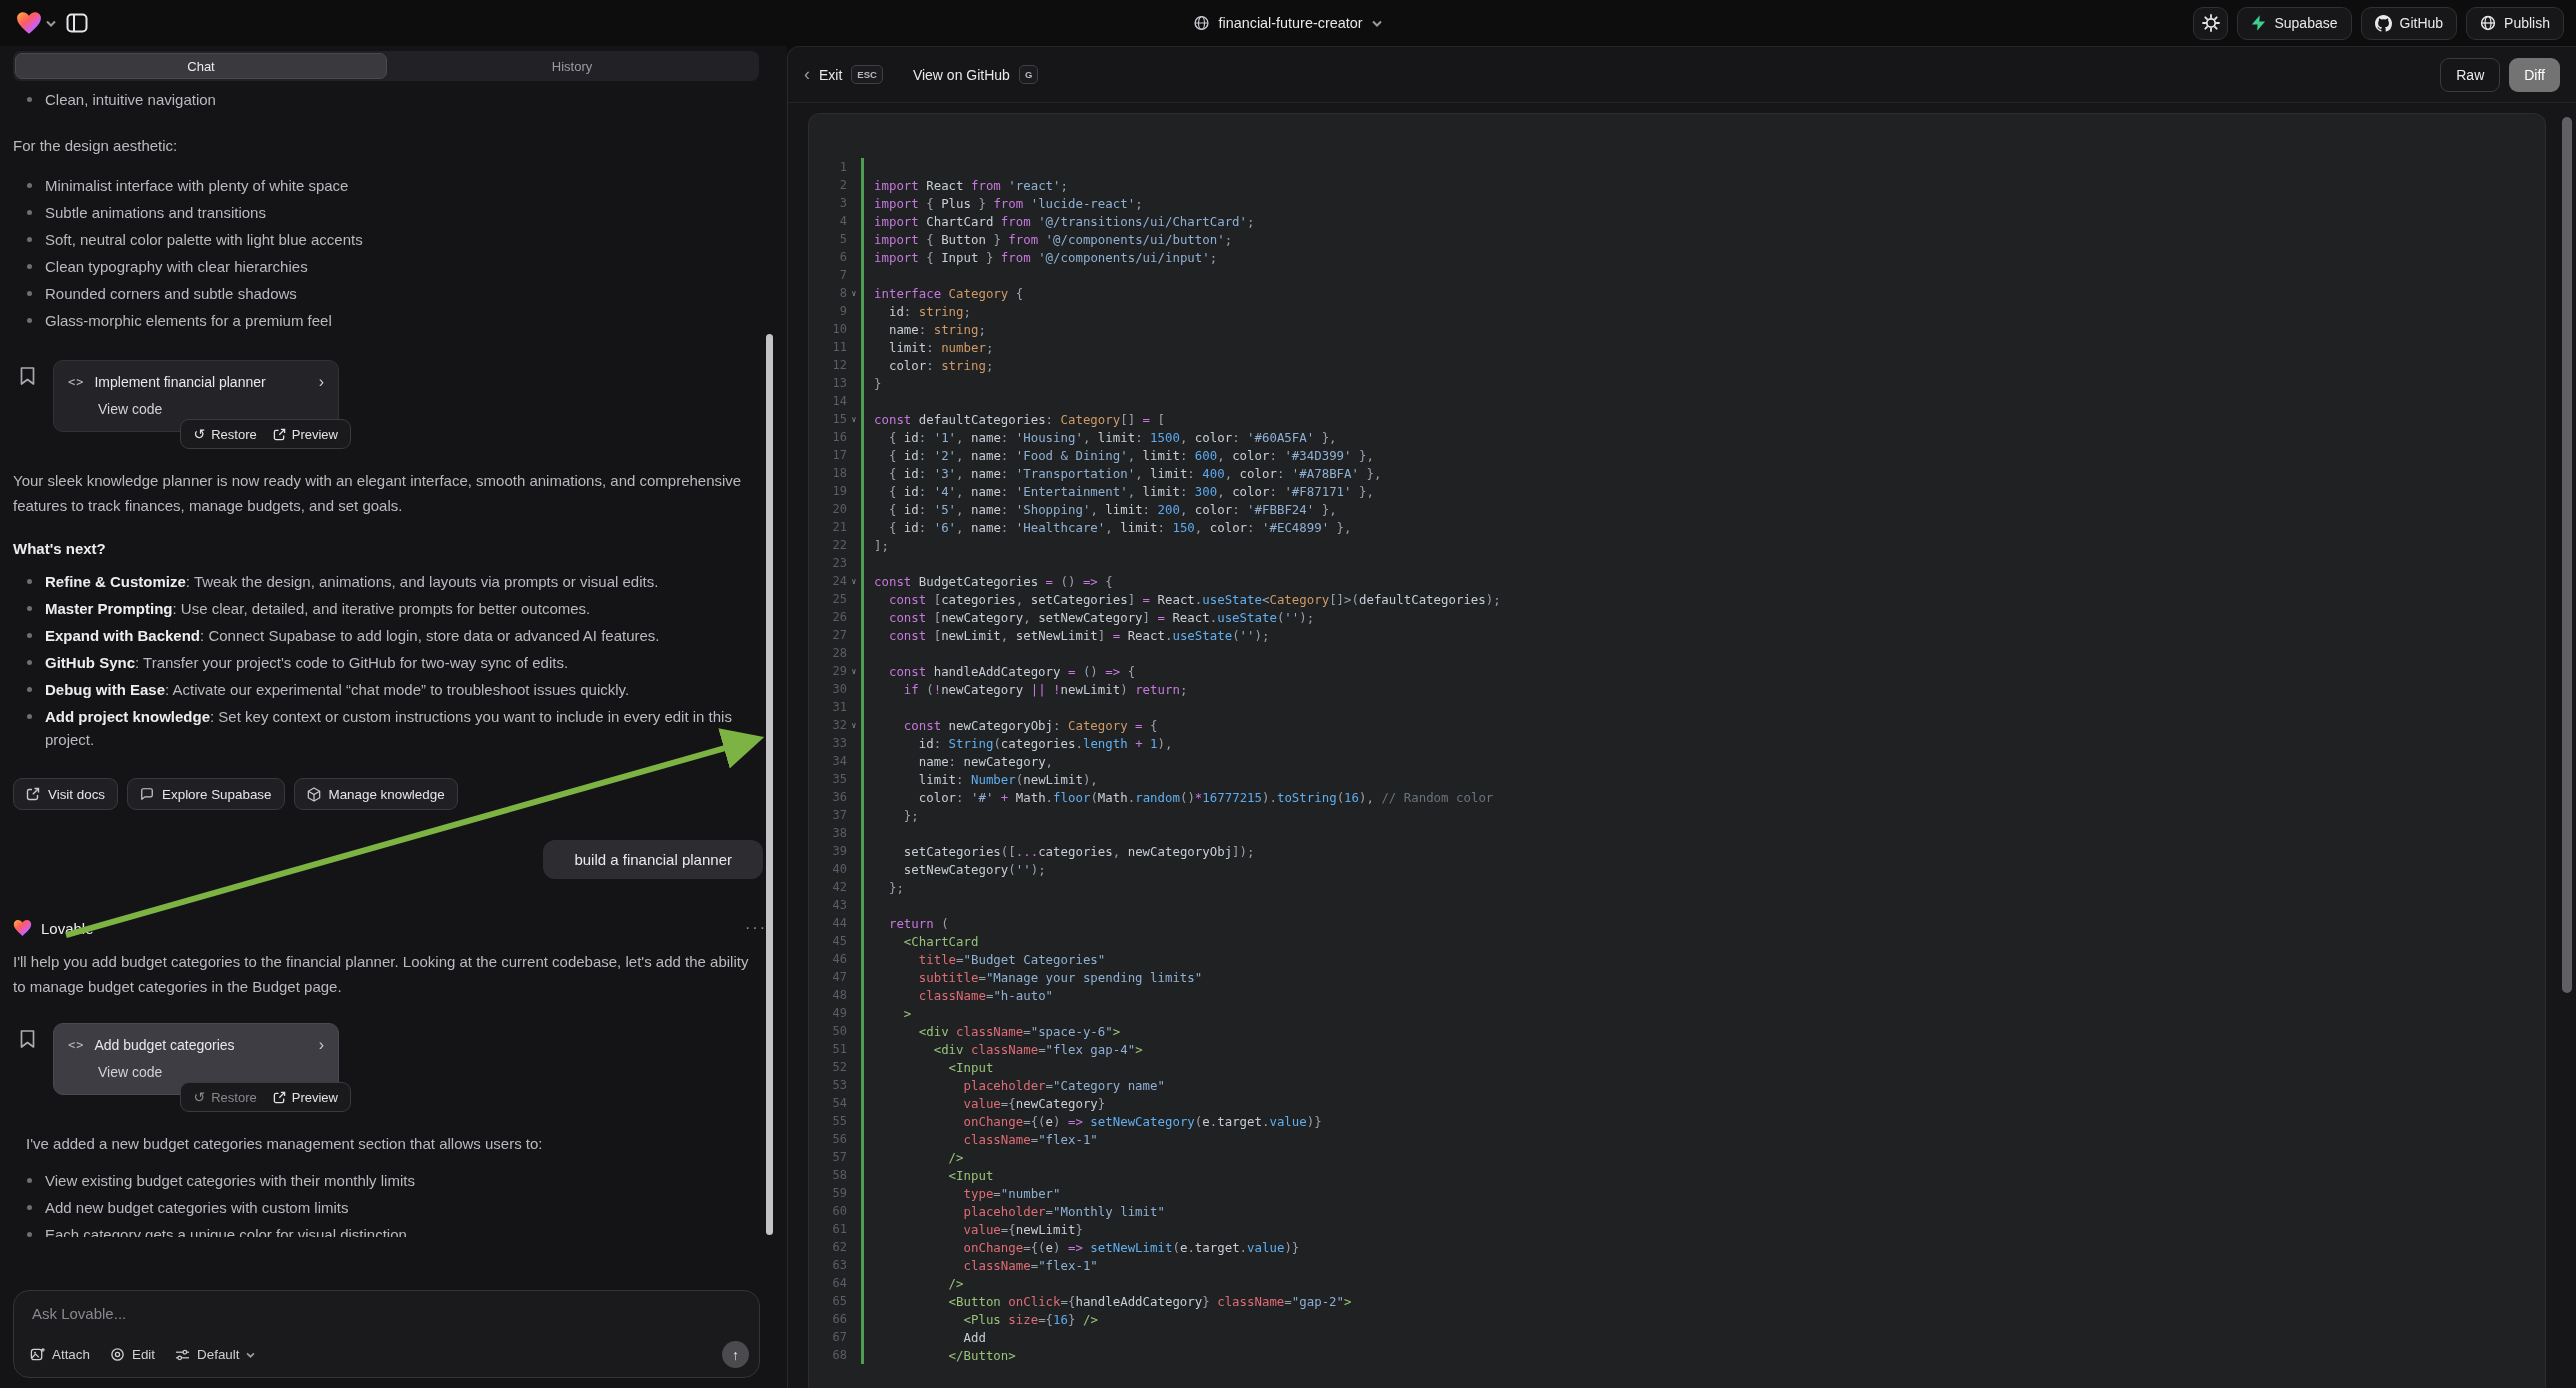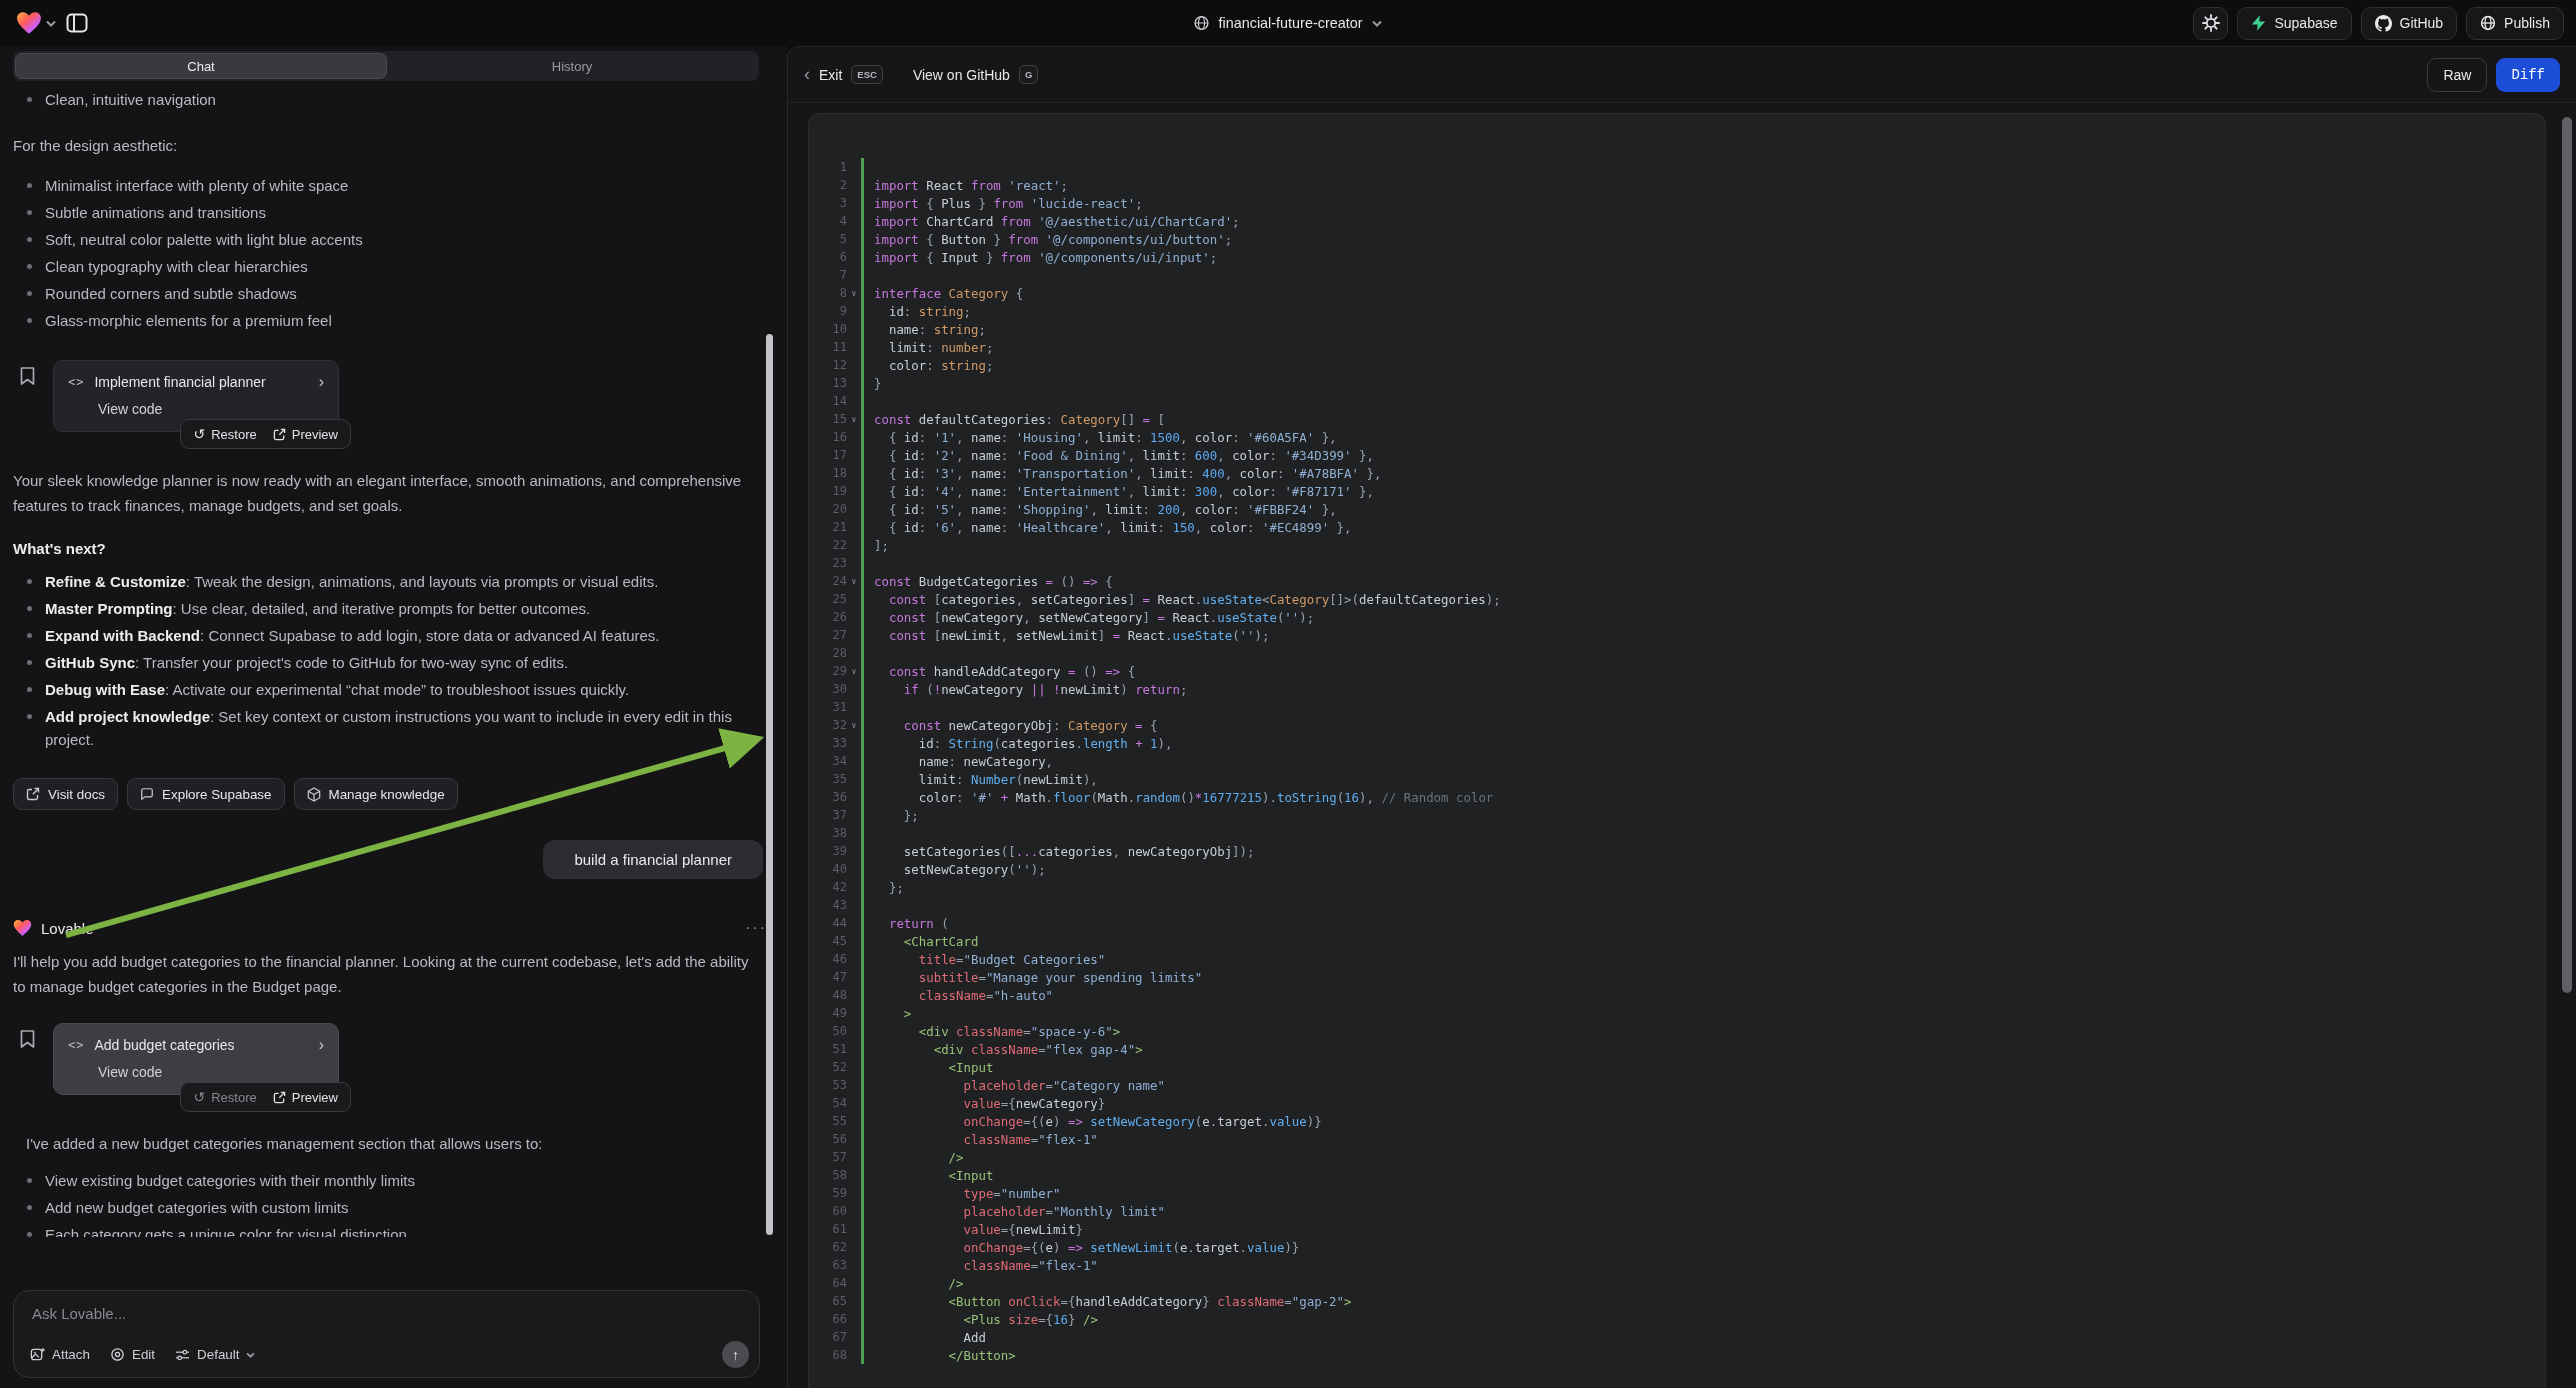--- a/index.html
+++ b/index.html
@@ -85,22 +85,22 @@
                  border-top-left-radius:12px; }
   .code-header { position:absolute; top:0; left:0; right:0; height:56px; border-bottom:1px solid #232327;
                  display:flex; align-items:center; padding:0 16px; color:#e9e9ec; font-size:14px; }
   .back-chev { color:#9a9aa2; font-size:18px; margin-right:9px; cursor:pointer; }
   .kbd { border:1px solid #3f3f45; background:#1c1c1f; border-radius:5px; font-size:9.5px;
          padding:3px 5px; color:#b9b9c0; margin-left:9px; font-weight:bold; }
   .hdr-gap { width:30px; }
   .hdr-right { margin-left:auto; display:flex; gap:9px; }
   .raw-btn { height:34px; padding:0 15px; border:1px solid #3a3a3f; border-radius:9px; background:transparent;
              color:#ececef; font-size:14px; display:flex; align-items:center; cursor:pointer; }
-  .diff-btn { height:34px; padding:0 15px; border:none; border-radius:9px; background:#1d4ed8;
-              color:#ffffff; font-size:14px; display:flex; align-items:center; cursor:pointer;font-family:Liberation Mono, monospace; }
+  .diff-btn { height:34px; padding:0 15px; border:none; border-radius:9px; background:#737373;
+              color:#ffffff; font-size:14px; display:flex; align-items:center; cursor:pointer; }
 
   .code-container { position:absolute; top:66px; left:20px; right:30px; bottom:0;
                     border:1px solid #2c2c31; border-bottom:none; border-radius:12px 12px 0 0;
                     background:#1f2123; overflow:hidden; }
   .file-bar { height:38px; background:#1a1a1d; border-bottom:1px solid #2b2b30; display:flex;
               align-items:center; padding:0 12px; gap:10px; }
   .file-path { font-family:"DejaVu Sans Mono",monospace; font-size:13px; color:#d6d6da; }
   .collapse-btn { margin-left:auto; width:34px; height:27px; border:1px solid #3a3a40; border-radius:8px;
                   display:flex; align-items:center; justify-content:center; cursor:pointer; }
 
@@ -449,21 +449,21 @@
         <div class="cl">
           <span class="ln">3</span>
           <span class="fold"></span>
           <span class="gbar"></span>
           <span class="ct"><span class="tk-k">import</span><span class="tk-p"> { </span><span class="tk-v">Plus</span><span class="tk-p"> } </span><span class="tk-k">from</span><span class="tk-s"> 'lucide-react'</span><span class="tk-p">;</span></span>
         </div>
         <div class="cl">
           <span class="ln">4</span>
           <span class="fold"></span>
           <span class="gbar"></span>
-          <span class="ct"><span class="tk-k">import</span><span class="tk-v"> ChartCard </span><span class="tk-k">from</span><span class="tk-s"> '@/aesthetic/ui/ChartCard'</span><span class="tk-p">;</span></span>
+          <span class="ct"><span class="tk-k">import</span><span class="tk-v"> ChartCard </span><span class="tk-k">from</span><span class="tk-s"> '@/transitions/ui/ChartCard'</span><span class="tk-p">;</span></span>
         </div>
         <div class="cl">
           <span class="ln">5</span>
           <span class="fold"></span>
           <span class="gbar"></span>
           <span class="ct"><span class="tk-k">import</span><span class="tk-p"> { </span><span class="tk-v">Button</span><span class="tk-p"> } </span><span class="tk-k">from</span><span class="tk-s"> '@/components/ui/button'</span><span class="tk-p">;</span></span>
         </div>
         <div class="cl">
           <span class="ln">6</span>
           <span class="fold"></span>

